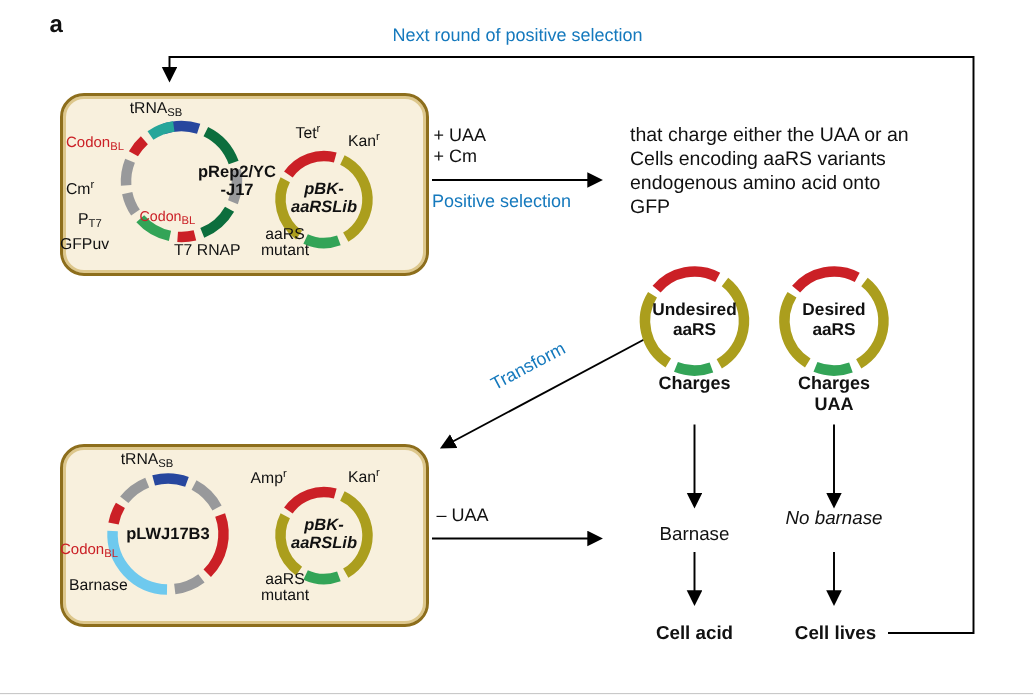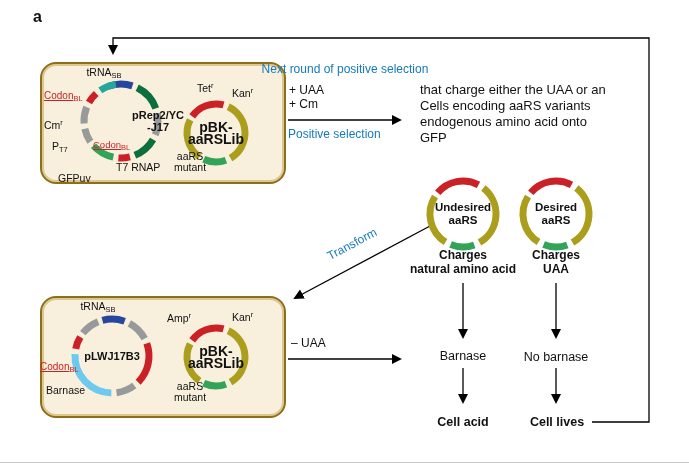--- a/index.html
+++ b/index.html
@@ -13,23 +13,23 @@
     box-shadow: inset 0 0 0 2px rgba(198,166,73,.55);
     z-index:1;
   }
   .overlay { position:absolute; left:0; top:0; z-index:2; pointer-events:none; }
   .lbl { position:absolute; z-index:3; font-size:10.5px; line-height:12px; white-space:nowrap; }
   .ctr { transform:translateX(-50%); text-align:center; }
   .name {
     position:absolute; z-index:3; transform:translate(-50%,-50%);
     text-align:center; font-weight:bold; font-size:11px; line-height:12px; white-space:nowrap;
   }
-  .name.small { font-size:14px; line-height:11.5px; }
+  .name.small { font-size:11px; line-height:11.5px;font-style:italic; }
   .name.big { font-size:11.5px; line-height:13px; }
-  .red-lbl { color:#cb2026;text-decoration:underline; }
+  .red-lbl { color:#cb2026; }
   .blue { color:#1579bd; }
   .ital { }
   sub { font-size:7.5px; vertical-align:-2px; }
   sup { font-size:7.5px; vertical-align:4px; }
   .panel-letter { position:absolute; z-index:3; font-weight:bold; font-size:16px; }
   .step-lbl { position:absolute; z-index:3; font-size:12px; white-space:nowrap; }
   .desc { position:absolute; z-index:3; font-size:13px; line-height:16px; white-space:nowrap; }
   .cap { position:absolute; z-index:3; font-size:12px; line-height:13.5px; text-align:center; transform:translateX(-50%);font-weight:bold; }
   .outcome { position:absolute; z-index:3; font-size:12.5px; transform:translateX(-50%); text-align:center; white-space:nowrap; }
   .outcome.bold { font-weight:bold; }
@@ -39,21 +39,21 @@
   }
   .bottom-rule { position:absolute; left:0; bottom:0; width:100%; height:1px; background:#c9c9c9; z-index:4; }
 </style>
 </head>
 <body>
 
 <div class="stage">
 
   <div class="panel-letter" style="left:33px; top:8px;">a</div>
 
-  <div class="step-lbl blue ctr" style="left:345px; top:16px;margin-top:46px;">Next round of positive selection</div>
+  <div class="step-lbl blue ctr" style="left:345px; top:16px;">Next round of positive selection</div>
 
   <div class="cell-box" style="left:40px; top:62px;"></div>
   <div class="cell-box" style="left:40px; top:296px;"></div>
 
   <svg class="overlay" width="689" height="463" viewBox="0 0 689 463">
     <defs>
       <marker id="ah" markerWidth="9" markerHeight="9" refX="6.5" refY="4" orient="auto">
         <path d="M0,0 L8,4 L0,8 z" fill="#000"></path>
       </marker>
     </defs>
@@ -128,21 +128,21 @@
   <div class="lbl ital" style="left:197px; top:80px;"><span>Tet</span><sup>r</sup></div>
 
   <div class="lbl red-lbl" style="left:44px; top:90px; font-size:10px;"><span>Codon</span><sub>BL</sub></div>
 
   <div class="lbl ital" style="left:44px; top:117px;"><span>Cm</span><sup>r</sup></div>
 
   <div class="lbl" style="left:52px; top:140px;"><span>P</span><sub>T7</sub></div>
 
   <div class="lbl red-lbl" style="left:93px; top:139px; font-size:9.5px;"><span>Codon</span><sub>BL</sub></div>
 
-  <div class="lbl" style="left:58px; top:157px;margin-top:15px;">GFPuv</div>
+  <div class="lbl" style="left:40px; top:157px;">GFPuv</div>
 
   <div class="lbl" style="left:116px; top:161px;">T7 RNAP</div>
 
   <div class="name small" style="left:216px; top:133px;">
     <div>pBK-</div>
     <div>aaRSLib</div>
   </div>
 
   <div class="lbl ital" style="left:232px; top:85px;"><span>Kan</span><sup>r</sup></div>
 
@@ -166,21 +166,20 @@
     <div>Undesired</div>
     <div>aaRS</div>
   </div>
   <div class="name big" style="left:556px; top:214px;">
     <div>Desired</div>
     <div>aaRS</div>
   </div>
 
   <div class="cap" style="left:463px; top:249px;">
     <div>Charges</div>
-    <div>natural amino acid</div>
   </div>
   <div class="cap" style="left:556px; top:249px;">
     <div>Charges</div>
     <div>UAA</div>
   </div>
 
   <div class="transform-lbl blue" style="left:352px; top:244px;">Transform</div>
 
   <div class="name" style="left:112px; top:356px;">pLWJ17B3</div>
 
@@ -200,18 +199,18 @@
   <div class="lbl ital" style="left:232px; top:309px;"><span>Kan</span><sup>r</sup></div>
 
   <div class="lbl ctr" style="left:190px; top:381px; line-height:11px;">
     <div>aaRS</div>
     <div>mutant</div>
   </div>
 
   <div class="step-lbl" style="left:291px; top:336px;">– UAA</div>
 
   <div class="outcome" style="left:463px; top:349px;">Barnase</div>
-  <div class="outcome" style="left:556px; top:350px;">No barnase</div>
+  <div class="outcome" style="left:556px; top:338px;font-style:italic;">No barnase</div>
   <div class="outcome bold" style="left:463px; top:415px;">Cell acid</div>
   <div class="outcome bold" style="left:557px; top:415px;">Cell lives</div>
 
   <div class="bottom-rule"></div>
 </div>
 
 </body></html>

